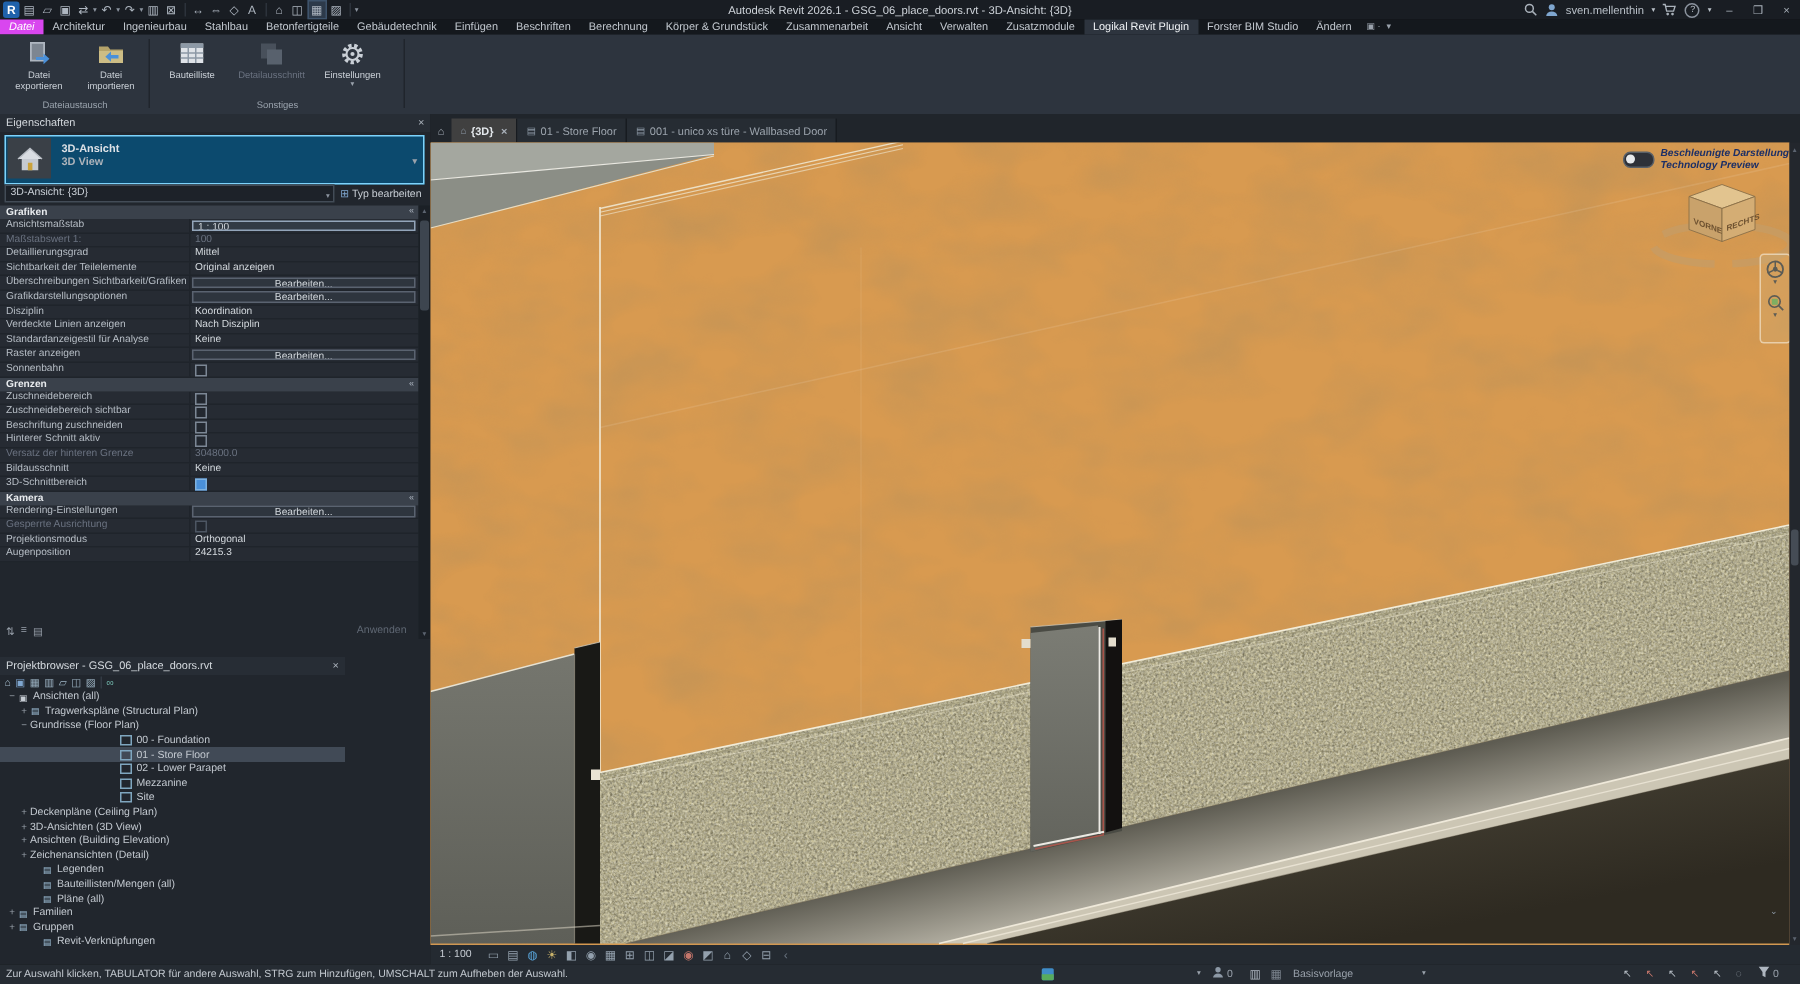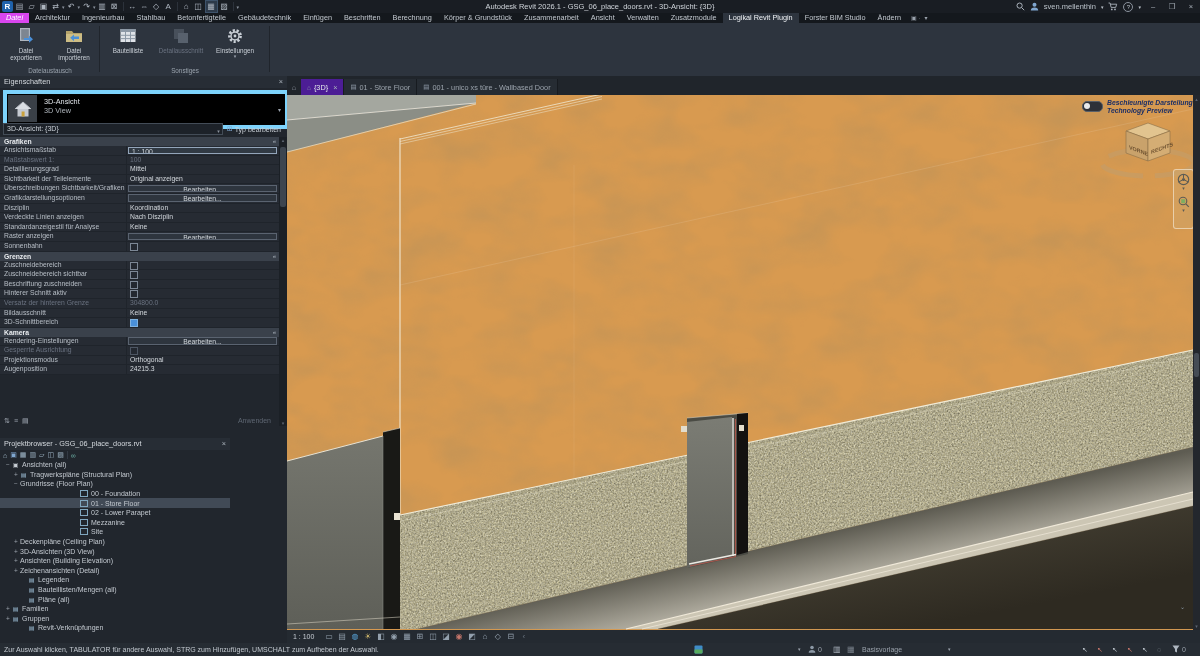--- a/index.html
+++ b/index.html
@@ -31,21 +31,21 @@
   .rgroup .gsep{position:absolute;right:0;top:3px;bottom:3px;width:1px;background:#20252c;}
   .rbtn{position:absolute;top:2px;width:46px;height:40px;text-align:center;}
   .rbtn .ric{height:20px;display:flex;align-items:flex-end;justify-content:center;}
   .rbtn .rlab{font-size:6.3px;line-height:7px;color:#c9cfd6;margin-top:2px;}
   .rbtn.disabled .rlab{color:#6a7280;}
   .rbtn .mcaret{font-size:5px;color:#9aa2ac;line-height:4px;}
   
   #panels{left:0;top:76px;width:287px;height:567px;background:#21262d;border-right:1px solid #11141a;}
   .ptitle{height:12px;line-height:12px;padding-left:4px;font-size:7.3px;color:#d4d9de;background:#272d35;position:relative;}
   .ptitle .x{position:absolute;right:4px;top:0;color:#aab2bb;}
-  .typesel{position:absolute;left:3px;top:14px;width:278px;height:31px;background:#000000;border:4px solid #7dd3fc;display:flex;}
+  .typesel{position:absolute;left:3px;top:14px;width:278px;height:31px;background:#0c4a6e;border:1px solid #7dd3fc;display:flex;font-weight:bold;}
   .typesel .house{width:29px;height:27px;margin:1px;background:#3a4047;display:flex;align-items:center;justify-content:center;}
   .typesel .tname{flex:1;padding:3px 0 0 6px;font-size:7.3px;color:#dde1e6;line-height:9px;}
   .typesel .tsub{color:#aeb4bb;}
   .typesel .caret{align-self:center;margin-right:4px;color:#9aa2ac;font-size:6px;}
   .typerow{position:absolute;left:3px;top:47px;width:278px;height:12px;display:flex;font-size:7px;}
   .typerow .sel{flex:1;background:#1d2229;border:1px solid #434c57;line-height:10px;padding:0 3px;color:#c9cfd6;position:relative;}
   .typerow .sel .caret{position:absolute;right:2px;top:2px;font-size:5px;color:#8b939e;}
   .typerow .editbtn{margin-left:4px;display:flex;align-items:center;gap:2px;color:#c9cfd6;}
   #proplist{position:absolute;left:0;top:61px;width:279px;}
   .phead{height:9px;line-height:9px;background:#3a414b;color:#e9ecef;font-size:6.8px;font-weight:bold;padding-left:4px;position:relative;}
@@ -77,21 +77,21 @@
   .texp{width:8px;text-align:center;color:#9aa2ab;font-size:6.5px;}
   .ticon{width:7px;height:7px;margin-right:3px;display:inline-flex;align-items:center;justify-content:center;font-size:6px;}
   .ti-views{color:#c7cdd4;} .ti-plan{border:1px solid #7fa6bf;width:6px;height:5px;}
   .ti-cat{color:#9fc0d8;}
   
   #canvas{left:287px;top:76px;width:913px;height:567px;background:#20252b;}
   #viewtabs{position:absolute;left:0;top:0;width:913px;height:19px;background:#20252b;display:flex;align-items:flex-end;font-size:7.3px;}
   .vhome{width:14px;text-align:center;color:#9aa2ac;padding-bottom:3px;}
   .vtab{height:16px;display:flex;align-items:center;gap:3px;padding:0 6px;color:#9ba3ac;background:#262c33;border-right:1px solid #171b20;}
   .vtab .ti{font-size:6.5px;color:#8d99a6;}
-  .vtab.active{background:#4c1d95;color:#e4e8ec;}
+  .vtab.active{background:#404040;color:#e4e8ec;font-weight:bold;}
   .vtab .x{color:#aab2bb;margin-left:2px;}
   #viewport{position:absolute;left:0;top:19px;width:906px;height:535px;overflow:hidden;background:#d89a50;}
   #vscroll{position:absolute;right:0;top:19px;width:7px;height:535px;background:#23272d;}
   #vscroll .thumb{position:absolute;left:1px;right:1px;top:258px;height:24px;background:#454c55;border-radius:2px;}
   #vscroll .ar{position:absolute;left:0;width:7px;text-align:center;font-size:5px;color:#5c6470;}
   
   #accel-toggle{position:absolute;left:795px;top:4px;display:flex;gap:4px;align-items:flex-start;}
   .pill{width:19px;height:9px;border-radius:5px;background:#2e3138;border:1px solid #596068;position:relative;margin-top:2px;}
   .pill .knob{position:absolute;left:1px;top:1px;width:6px;height:6px;border-radius:50%;background:#e8eaec;}
   .toglab{font-size:6.8px;line-height:8px;font-weight:bold;font-style:italic;color:#1c2f66;}

